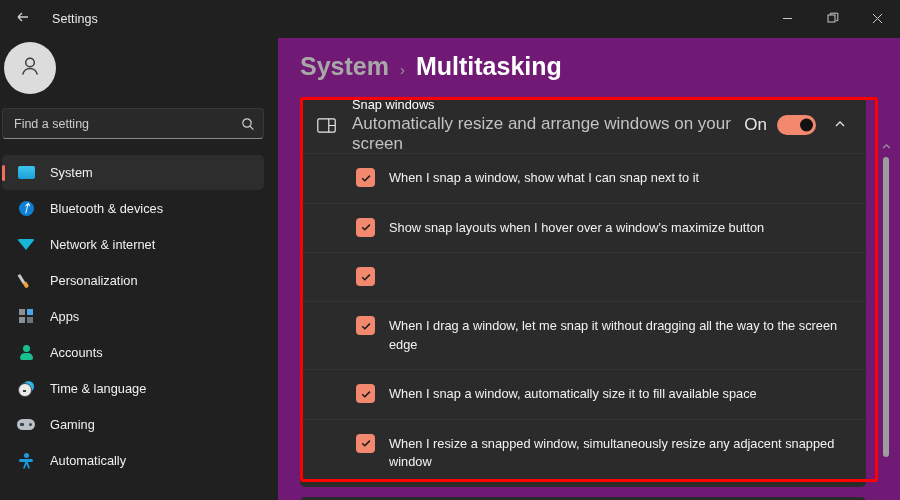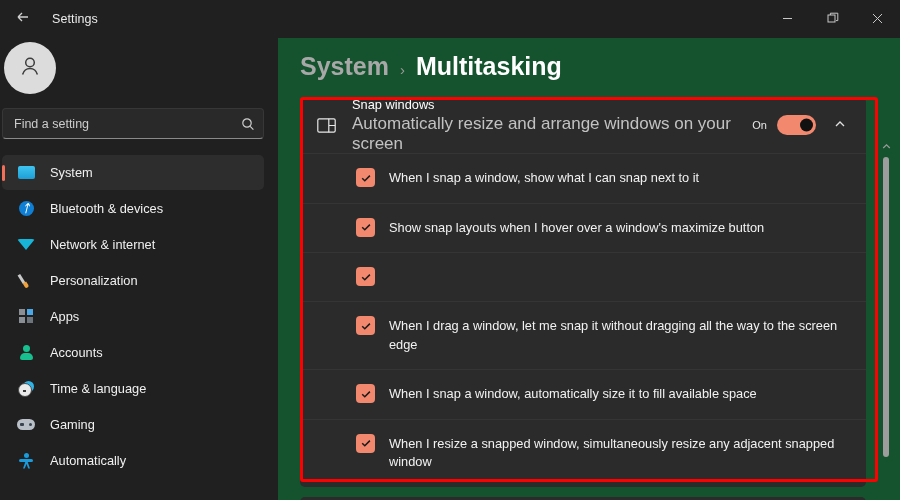--- a/index.html
+++ b/index.html
@@ -7,21 +7,21 @@
     width: 900px; height: 500px;
     overflow: hidden;
     background: #202020;
     font-family: "Liberation Sans", sans-serif;
     color: #ffffff;
     -webkit-font-smoothing: antialiased;
   }
   .app {
     position: relative;
     width: 900px; height: 500px;
-    background: #14532d;
+    background: #701a75;
     display: flex;
     flex-direction: column;
   }
 
   
   .titlebar {
     height: 38px;
     flex: 0 0 38px;
     display: flex;
     align-items: center;
@@ -190,21 +190,21 @@
   }
   .snap-ico {
     width: 24px; flex: 0 0 24px;
     display: flex; align-items: center; justify-content: center;
     margin-right: 14px;
   }
   .ch-texts { display: flex; flex-direction: column; gap: 2px; min-width: 0; justify-content: space-between; }
   .ch-title { font-size: 12.8px; color: #ffffff; }
   .ch-sub { font-size: 17px; color: #c2c2c2; }
   .ch-right { margin-left: auto; display: flex; align-items: center; gap: 10px; }
-  .toggle-label { font-size: 11px; color: #e6e6e6; }
+  .toggle-label { font-size: 17px; color: #e6e6e6; }
   .toggle {
     width: 39px; height: 20px;
     border-radius: 10px;
     background: #f2886e;
     position: relative;
     cursor: pointer;
   }
   .toggle .knob {
     position: absolute;
     right: 3px; top: 50%;

